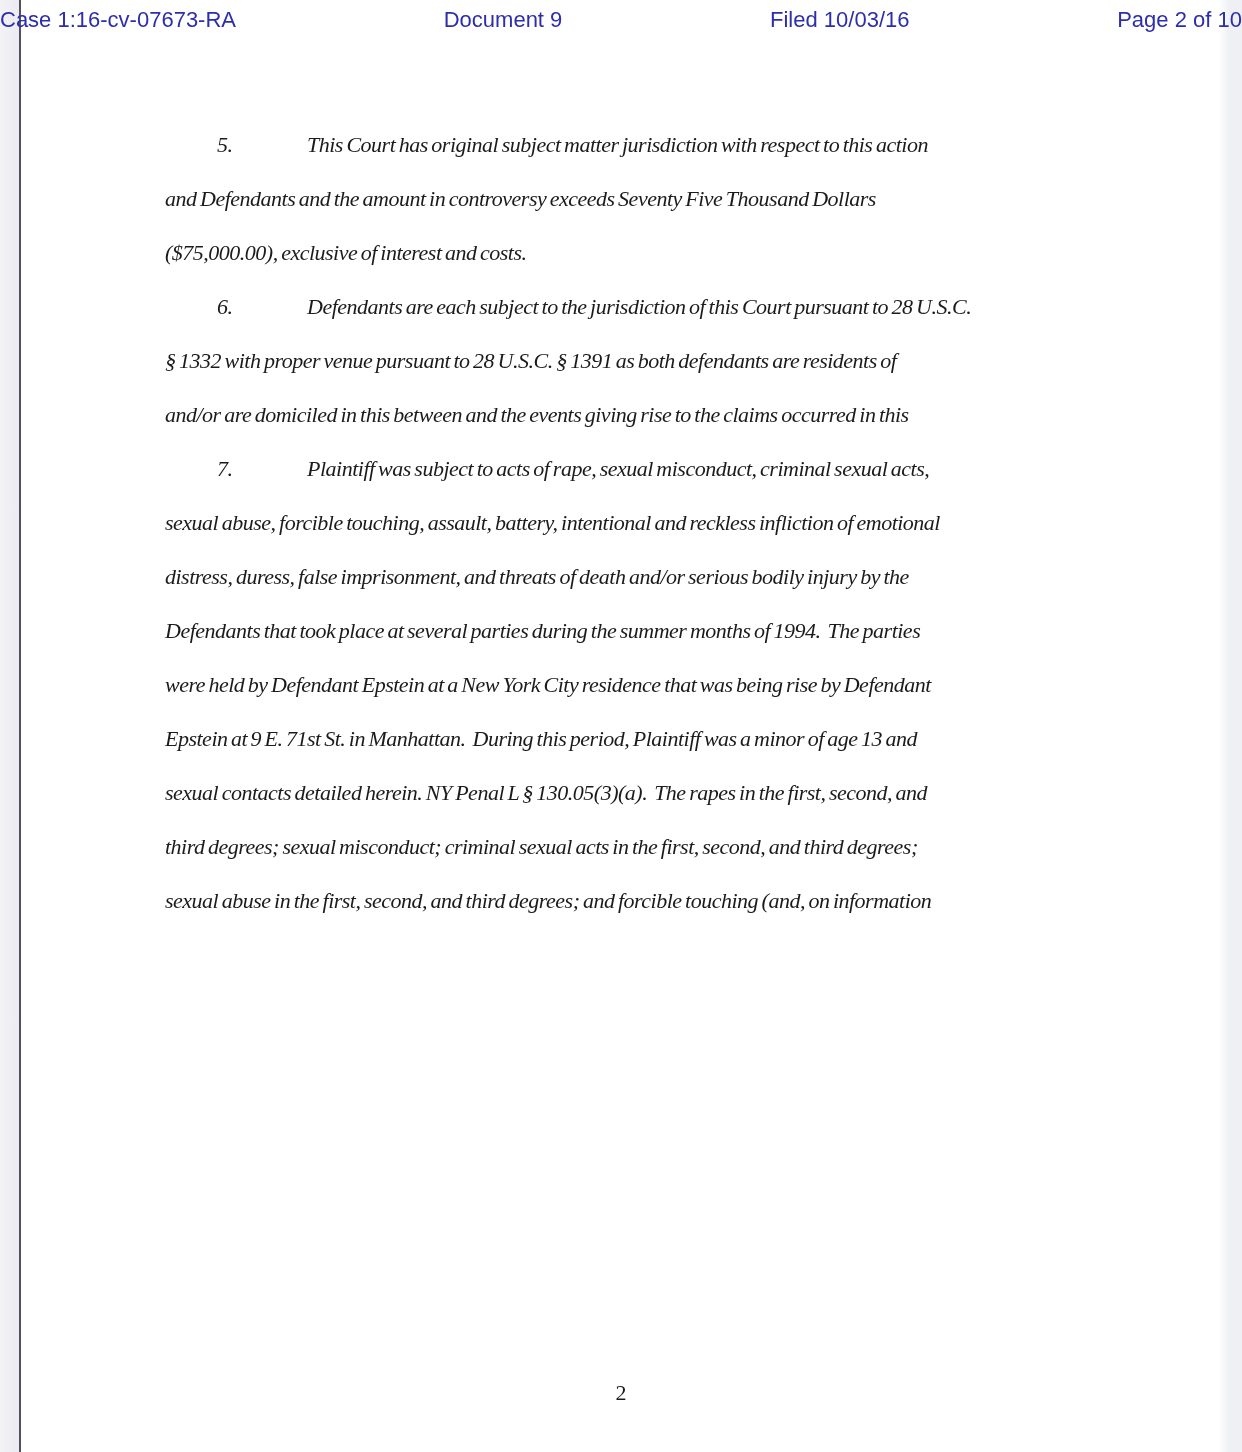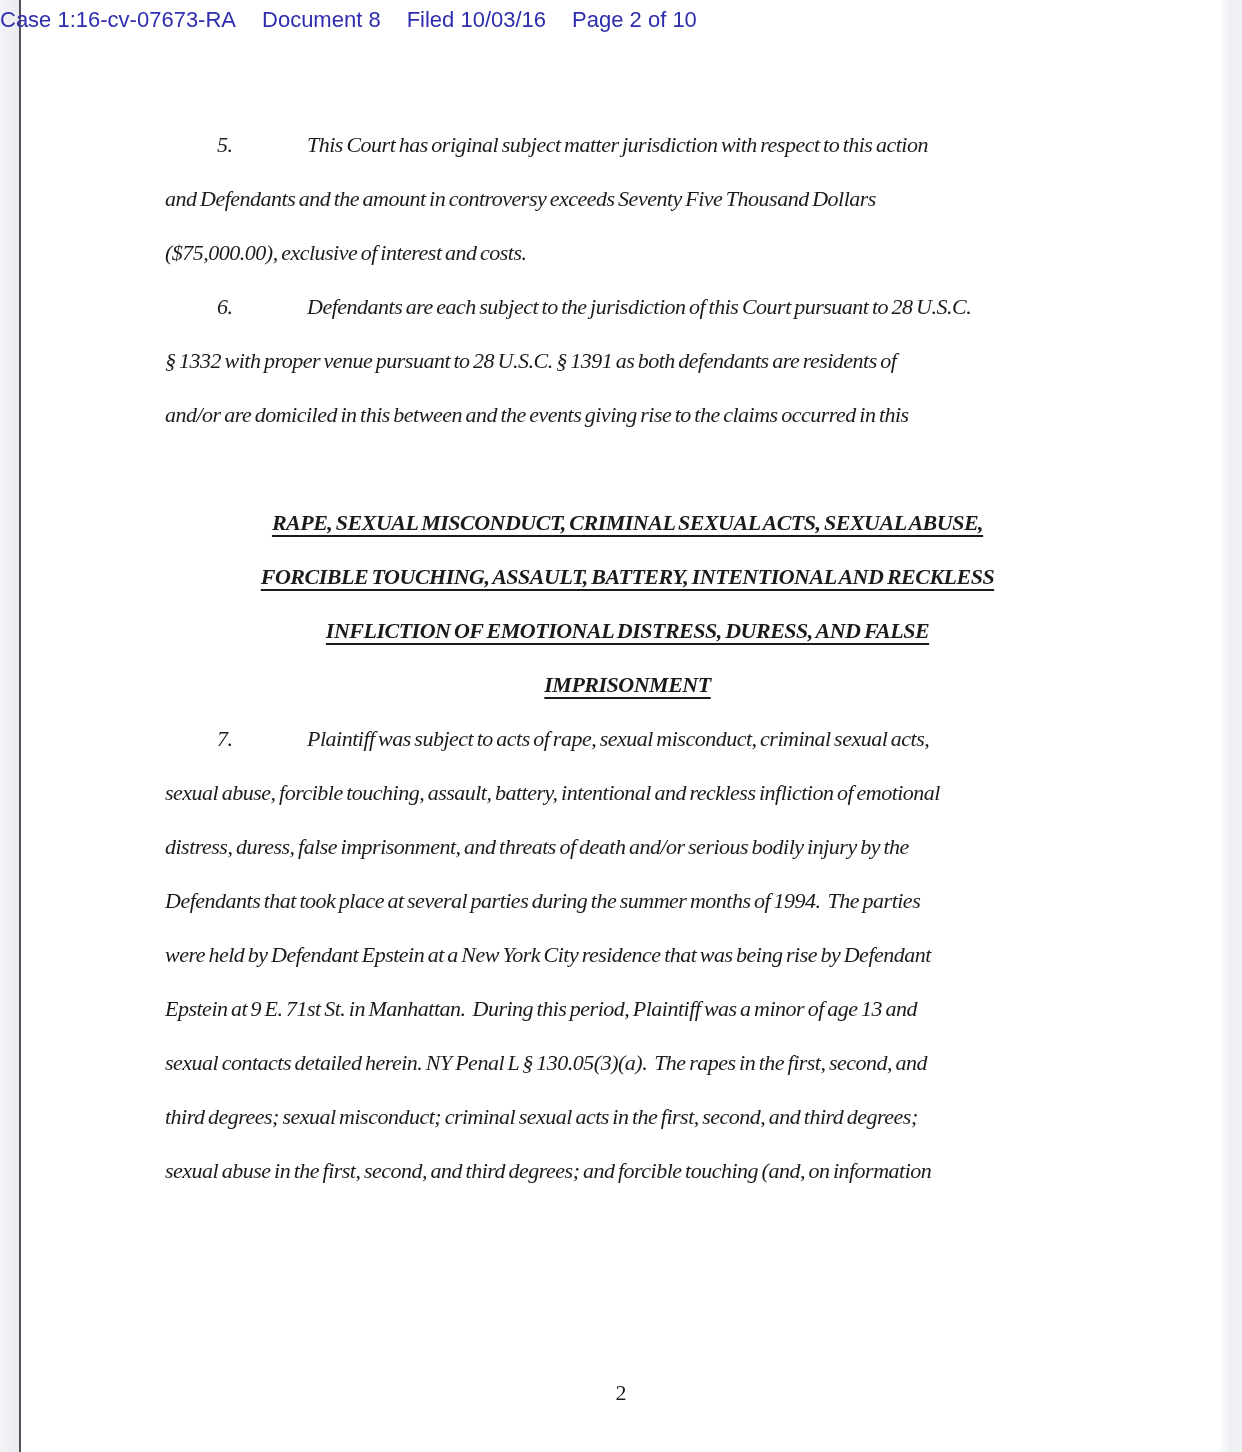--- a/index.html
+++ b/index.html
@@ -26,21 +26,21 @@
     position: absolute;
     right: 0; top: 0;
     width: 23px; height: 100%;
     background: linear-gradient(to right, rgba(240,240,245,0), #eef0f4 45%);
   }
   .case-header {
     position: absolute;
     top: 7px; left: 0;
     width: 100%;
     display: flex;
-    justify-content: flex-start;
+    justify-content: space-between;
     column-gap: 26px;
     font-family: "Liberation Sans", sans-serif;
     font-size: 22px;
     line-height: 26px;
     white-space: nowrap;
   }
   .content {
     position: absolute;
     left: 165px;
     top: 118px;
@@ -81,40 +81,34 @@
   }
 </style>
 </head>
 <body>
 
 <div class="page" style="background: rgb(255, 255, 255);">
   <div class="edge-left" style="border-right-color: rgb(83, 82, 92);"></div>
   <div class="edge-right"></div>
   <div class="case-header" id="case-header" style="color: rgb(45, 45, 174);">
       <span>Case 1:16-cv-07673-RA</span>
-      <span>Document 8</span>
+      <span>Document 9</span>
       <span>Filed 10/03/16</span>
       <span>Page 2 of 10</span>
     </div>
   <div class="content" id="content" style="color: rgb(27, 27, 27);">
       <div class="para">
         <div class="line"><span class="num">5.</span><span>This Court has original subject matter jurisdiction with respect to this action</span></div>
         <div class="line">and Defendants and the amount in controversy exceeds Seventy Five Thousand Dollars</div>
         <div class="line">($75,000.00), exclusive of interest and costs.</div>
       </div>
       <div class="para">
         <div class="line"><span class="num">6.</span><span>Defendants are each subject to the jurisdiction of this Court pursuant to 28 U.S.C.</span></div>
         <div class="line">§ 1332 with proper venue pursuant to 28 U.S.C. § 1391 as both defendants are residents of</div>
         <div class="line">and/or are domiciled in this between and the events giving rise to the claims occurred in this</div>
-      </div>
-      <div class="para heading">
-        <div class="line">RAPE, SEXUAL MISCONDUCT, CRIMINAL SEXUAL ACTS, SEXUAL ABUSE,</div>
-        <div class="line">FORCIBLE TOUCHING, ASSAULT, BATTERY, INTENTIONAL AND RECKLESS</div>
-        <div class="line">INFLICTION OF EMOTIONAL DISTRESS, DURESS, AND FALSE</div>
-        <div class="line">IMPRISONMENT</div>
       </div>
       <div class="para">
         <div class="line"><span class="num">7.</span><span>Plaintiff was subject to acts of rape, sexual misconduct, criminal sexual acts,</span></div>
         <div class="line">sexual abuse, forcible touching, assault, battery, intentional and reckless infliction of emotional</div>
         <div class="line">distress, duress, false imprisonment, and threats of death and/or serious bodily injury by the</div>
         <div class="line">Defendants that took place at several parties during the summer months of 1994.&nbsp; The parties</div>
         <div class="line">were held by Defendant Epstein at a New York City residence that was being rise by Defendant</div>
         <div class="line">Epstein at 9 E. 71st St. in Manhattan.&nbsp; During this period, Plaintiff was a minor of age 13 and</div>
         <div class="line">sexual contacts detailed herein. NY Penal L § 130.05(3)(a).&nbsp; The rapes in the first, second, and</div>
         <div class="line">third degrees; sexual misconduct; criminal sexual acts in the first, second, and third degrees;</div>

